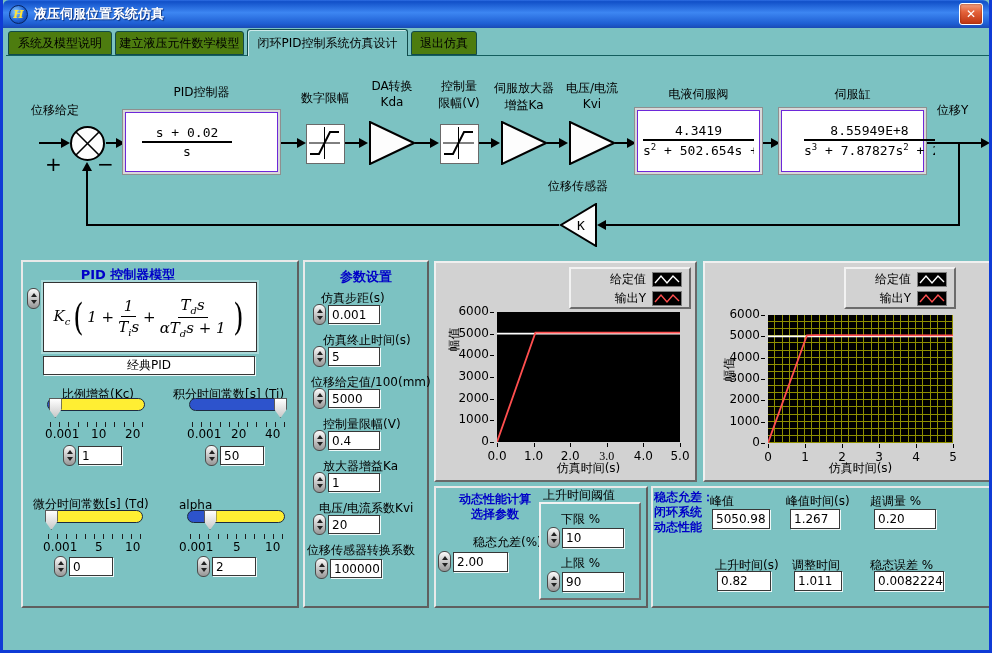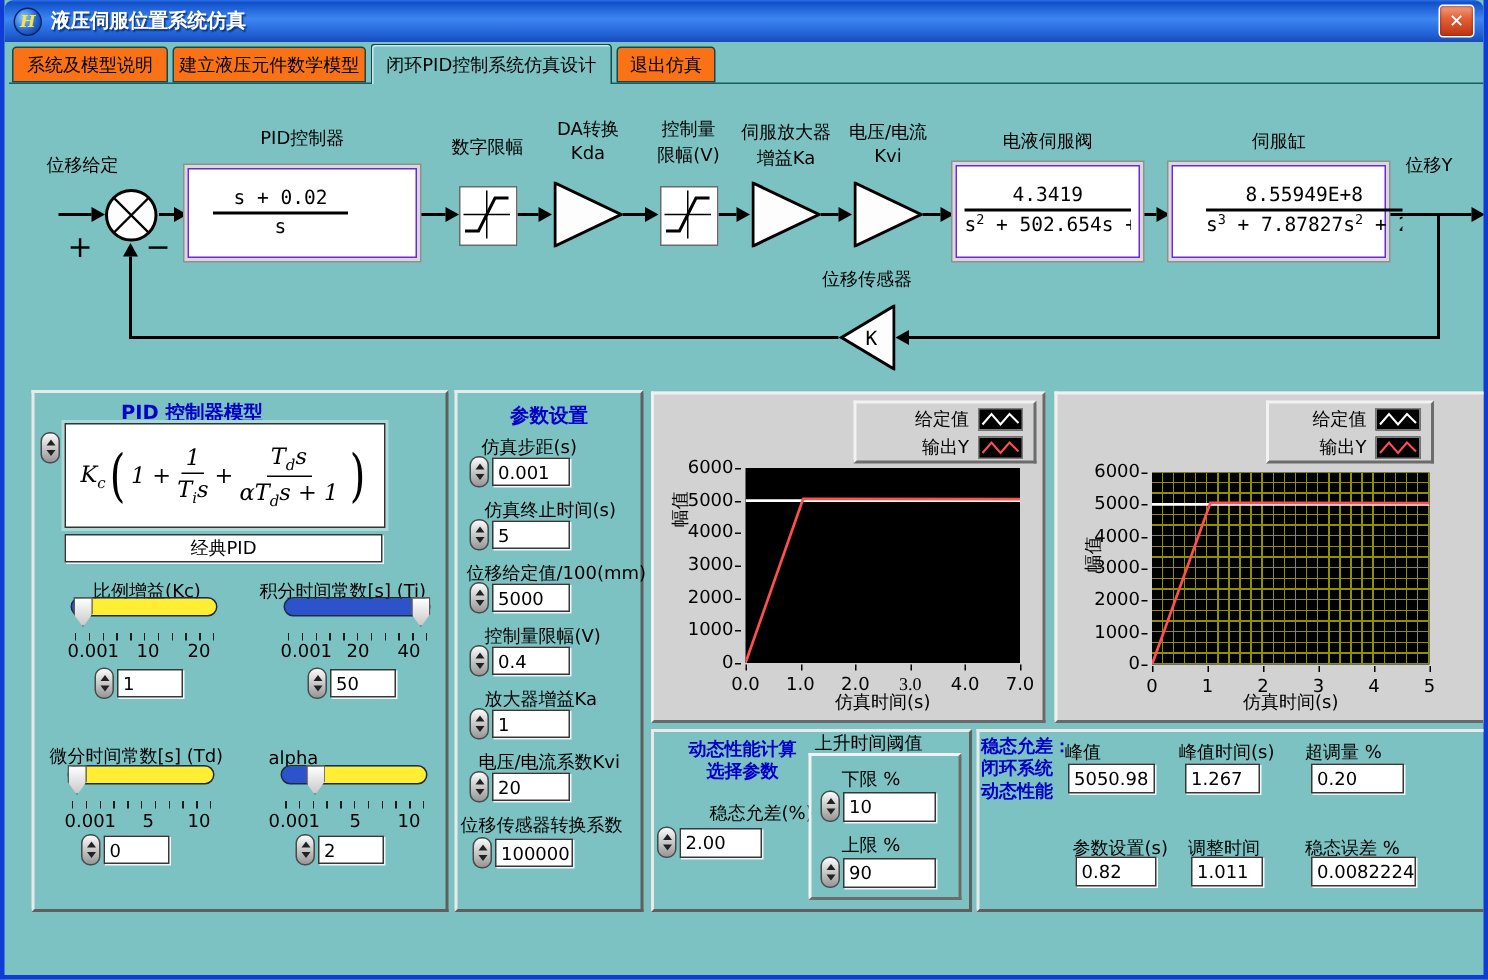--- a/index.html
+++ b/index.html
@@ -18,21 +18,21 @@
     background:radial-gradient(circle at 35% 35%,#8fd0ff 0%,#1f63d6 55%,#0a2f8c 100%);
     border:1px solid #07245f;display:flex;align-items:center;justify-content:center;
     color:#ffe23a;font:bold italic 11px "DejaVu Serif",serif;}
   .title-text{color:#fff;font:bold 13px "DejaVu Sans",sans-serif;margin-left:6px;text-shadow:1px 1px 1px #0a2f7a;}
   .close-btn{margin-left:auto;width:22px;height:20px;border-radius:3px;border:1px solid #fff;
     background:linear-gradient(180deg,#f0a080 0%,#e4623a 40%,#c33b17 90%);
     color:#fff;font:bold 12px "DejaVu Sans",sans-serif;display:flex;align-items:center;justify-content:center;
     box-shadow:inset 0 0 2px #7e1d04;}
   
   .tab{position:absolute;box-sizing:border-box;border:1px solid #114a4a;border-radius:3px 3px 0 0;
-    background:#f97316;font:12px "DejaVu Sans",sans-serif;display:flex;align-items:center;justify-content:center;}
+    background:#4d7c0f;font:12px "DejaVu Sans",sans-serif;display:flex;align-items:center;justify-content:center;}
   .tab.active{background:#7cc2c2;border-bottom:none;z-index:3;box-shadow:inset 1px 1px 0 #cdeaea;}
   .tabline{position:absolute;left:3px;top:55px;width:983px;height:1px;background:#135e5e;z-index:1;}
   
   .hl{position:absolute;height:2px;background:#000;}
   .vl{position:absolute;width:2px;background:#000;}
   .ar,.al,.au{position:absolute;width:0;height:0;}
   .ar{border-top:5px solid transparent;border-bottom:5px solid transparent;border-left:9px solid #000;}
   .al{border-top:5px solid transparent;border-bottom:5px solid transparent;border-right:9px solid #000;}
   .au{border-left:5px solid transparent;border-right:5px solid transparent;border-bottom:9px solid #000;}
   .sign{position:absolute;font:20px "DejaVu Sans",sans-serif;color:#000;}
@@ -406,21 +406,21 @@
       <span class="tick" style="left: 41px; top: 186px; width: 40px; text-align: center;">0.0</span>
       <div class="tickdash" style="left: 61px; top: 180px; width: 1px; height: 4px;"></div>
       <span class="tick" style="left: 77.6px; top: 186px; width: 40px; text-align: center;">1.0</span>
       <div class="tickdash" style="left: 97.6px; top: 180px; width: 1px; height: 4px;"></div>
       <span class="tick" style="left: 114.2px; top: 186px; width: 40px; text-align: center;">2.0</span>
       <div class="tickdash" style="left: 134.2px; top: 180px; width: 1px; height: 4px;"></div>
       <span class="tick" style="left: 150.8px; top: 186px; width: 40px; text-align: center; font-family: Liberation Serif, serif;">3.0</span>
       <div class="tickdash" style="left: 170.8px; top: 180px; width: 1px; height: 4px;"></div>
       <span class="tick" style="left: 187.4px; top: 186px; width: 40px; text-align: center;">4.0</span>
       <div class="tickdash" style="left: 207.4px; top: 180px; width: 1px; height: 4px;"></div>
-      <span class="tick" style="left: 224px; top: 186px; width: 40px; text-align: center;">7.0</span>
+      <span class="tick" style="left: 224px; top: 186px; width: 40px; text-align: center;">5.0</span>
       <div class="tickdash" style="left: 244px; top: 180px; width: 1px; height: 4px;"></div>
     </div>
 
   <div class="chart-panel" id="chart1" style="left:700px;top:261px;width:290px;height:221px;">
     <div class="legend" style="left:139px;top:4px;width:112px;height:42px;">
       <span>给定值</span>
       <span class="licon"><svg width="28" height="13">
             <polyline points="2,10 8,3 14,10 20,3 26,9" fill="none" stroke-width="1.4" stroke="#ffffff"></polyline>
           </svg></span>
       <span>输出Y</span>
@@ -505,21 +505,21 @@
     </div>
   <span class="t" style="left:783px;top:493px;">峰值时间(s)</span>
   <div class="vbox" style="left:787px;top:509px;width:50px;height:20px;">
       <span>1.267</span>
     </div>
   <span class="t" style="left:867px;top:493px;">超调量 %</span>
   <div class="vbox" style="left:871px;top:509px;width:62px;height:20px;">
       <span>0.20</span>
     </div>
 
-  <span class="t" style="left:712px;top:557px;">参数设置(s)</span>
+  <span class="t" style="left:712px;top:557px;">上升时间(s)</span>
   <div class="vbox" style="left:714px;top:571px;width:54px;height:20px;">
       <span>0.82</span>
     </div>
   <span class="t" style="left:789px;top:557px;">调整时间</span>
   <div class="vbox" style="left:791px;top:571px;width:48px;height:20px;">
       <span>1.011</span>
     </div>
   <span class="t" style="left:867px;top:557px;">稳态误差 %</span>
   <div class="vbox" style="left:871px;top:571px;width:70px;height:20px;">
       <span>0.0082224</span>

